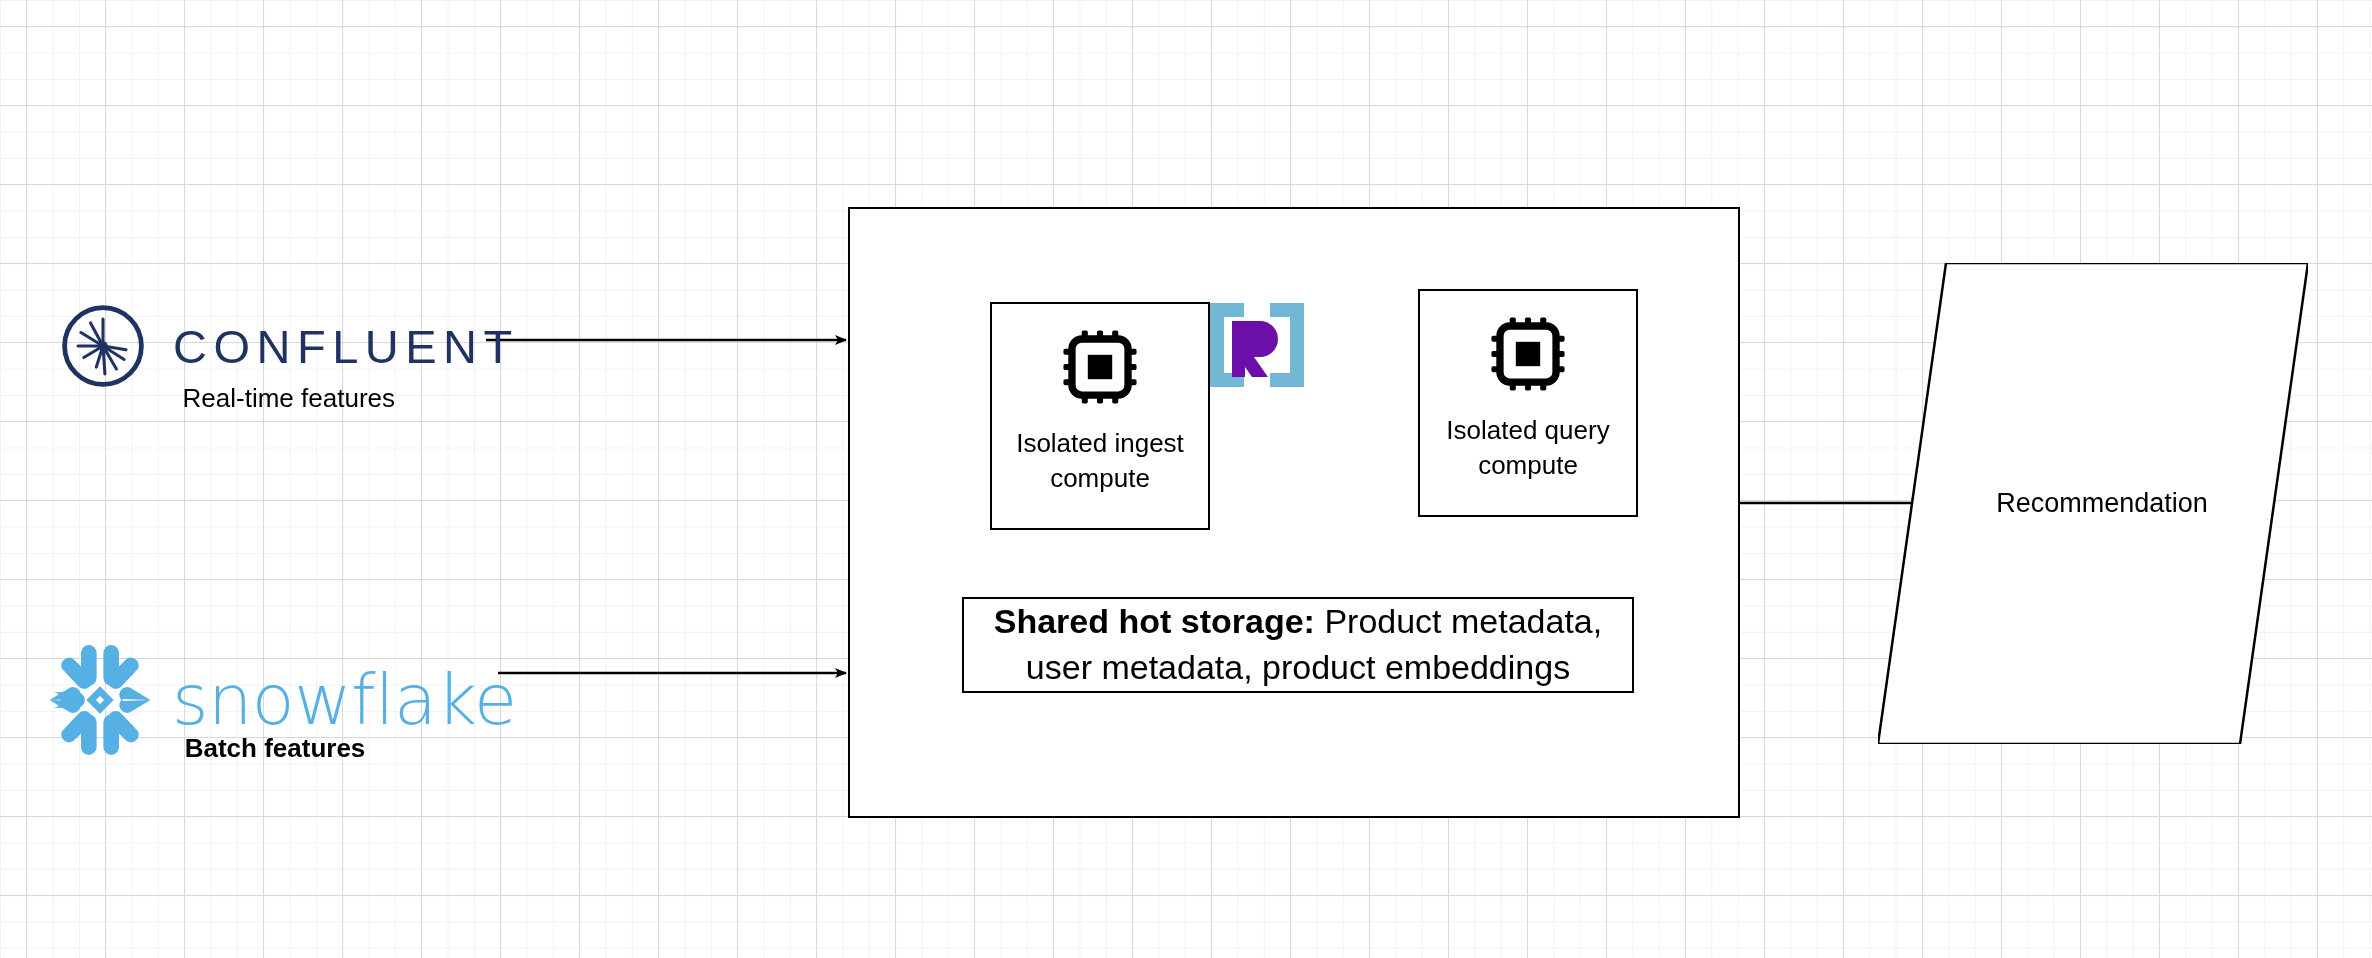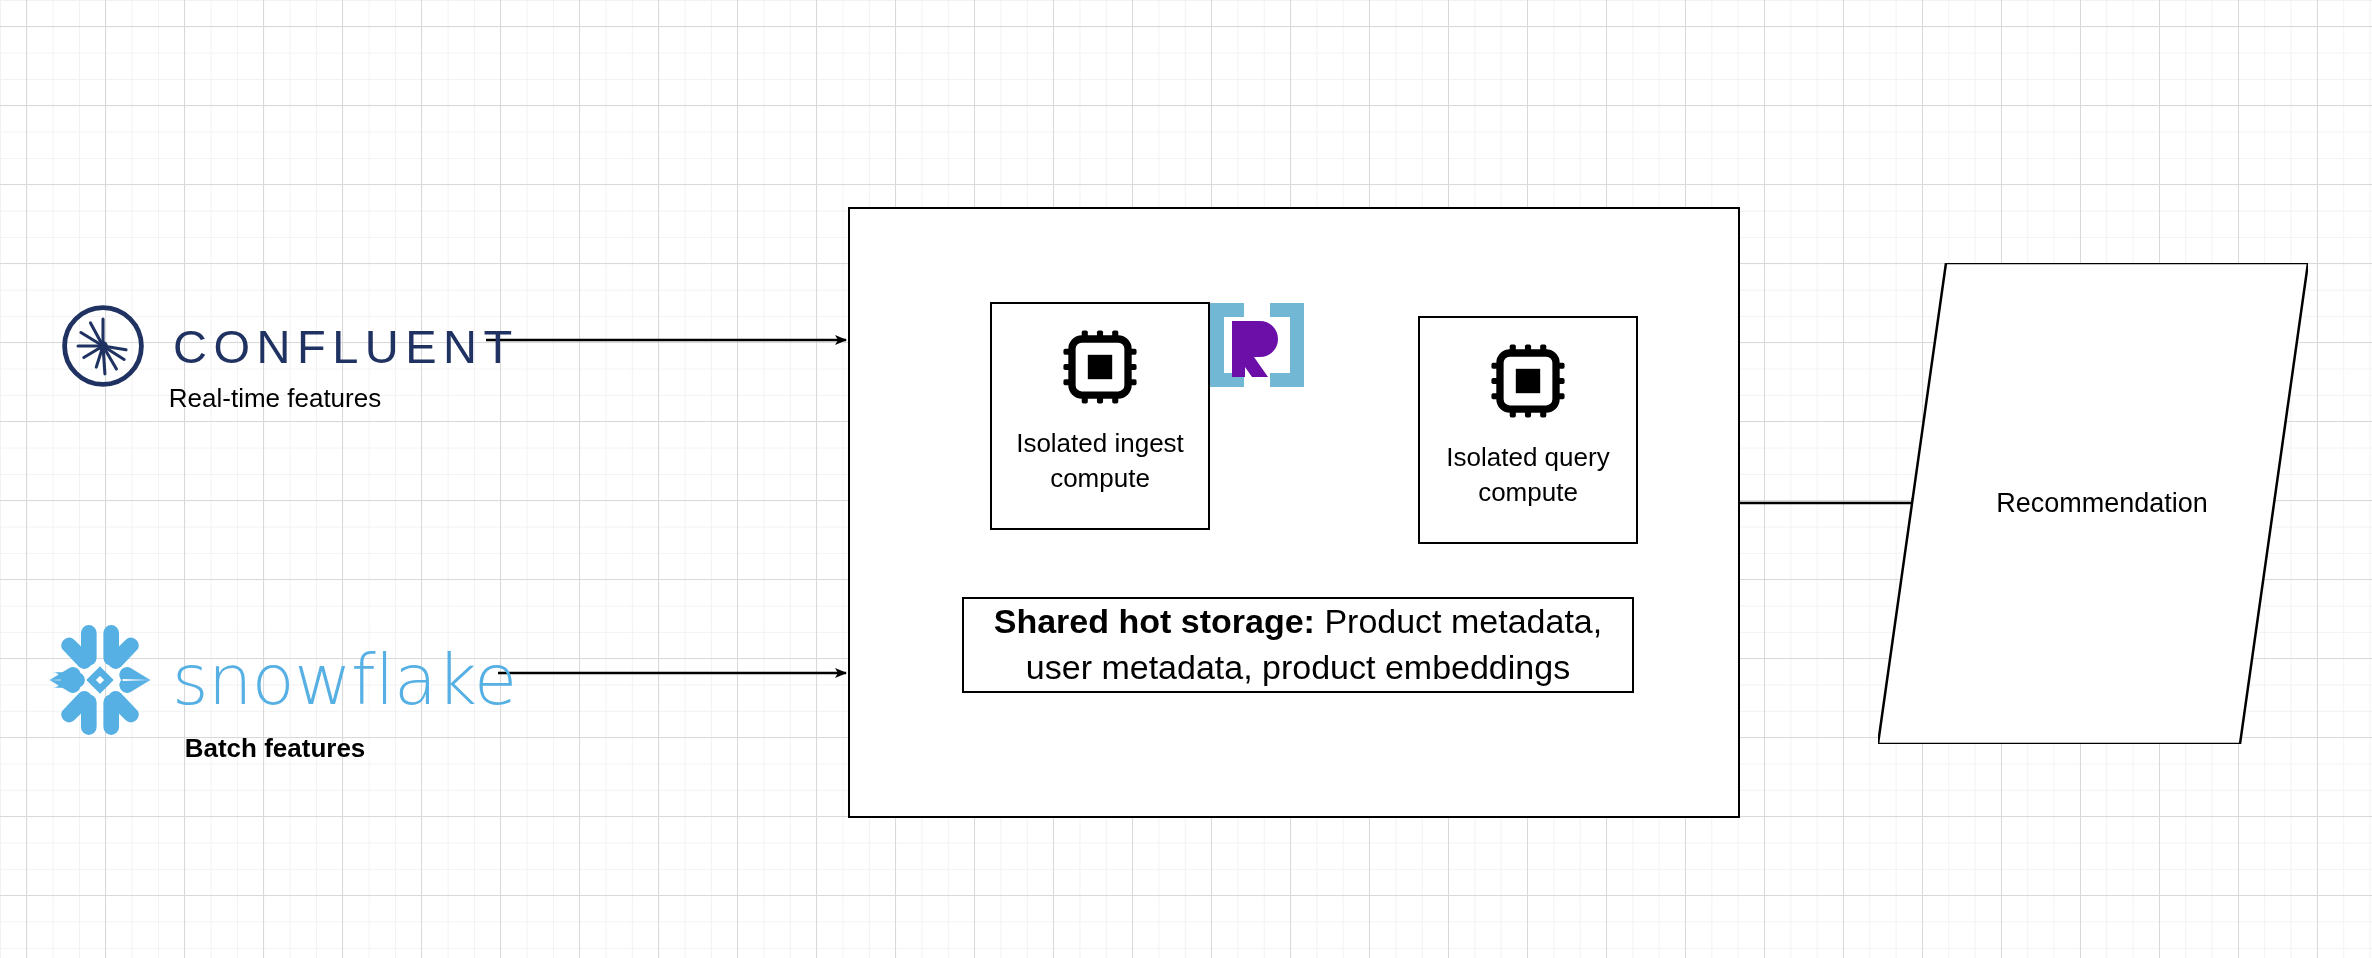--- a/index.html
+++ b/index.html
@@ -42,29 +42,29 @@
     color: #1f3261;
     font-size: 47px;
     letter-spacing: 6.5px;
     font-weight: 400;
     white-space: nowrap;
     line-height: 1;
   }
   #confluent-caption {
     left: 155px; top: 383px;
     width: 240px;
-    text-align: center;
+    text-align: right;
     font-size: 26px;
     color: #000000;
     white-space: nowrap;
   }
 
   
   #snowflake-logo {
-    left: 44px; top: 620px;
+    left: 44px; top: 640px;
     width: 460px; height: 120px;
     display: flex; align-items: center; gap: 16px;
   }
   #snowflake-mark { width: 112px; height: 112px; flex: 0 0 auto; }
   #snowflake-wordmark {
     color: #56b0e4;
     font-size: 70px;
     font-weight: 300;
     letter-spacing: -0.5px;
     line-height: 1;
@@ -99,21 +99,21 @@
     background: #ffffff;
     border: 2px solid #000000;
     box-sizing: border-box;
     display: flex;
     flex-direction: column;
     align-items: center;
     justify-content: flex-start;
     padding-top: 24px;
   }
   #ingest-compute { left: 104px; top: 93px; margin-left: 36px; }
-  #query-compute  { left: 568px; top: 107px; }
+  #query-compute  { left: 568px; top: 80px; }
 
   .cpu-icon { width: 78px; height: 78px; }
 
   .compute-label {
     margin-top: 20px;
     font-size: 26px;
     line-height: 1.33;
     color: #000000;
     text-align: center;
     width: 190px;

